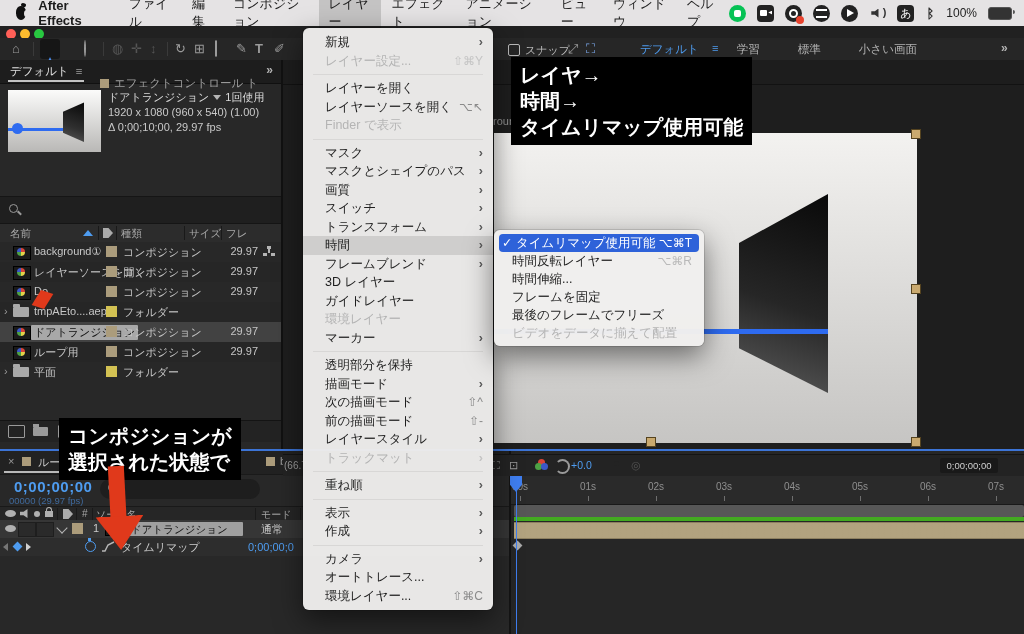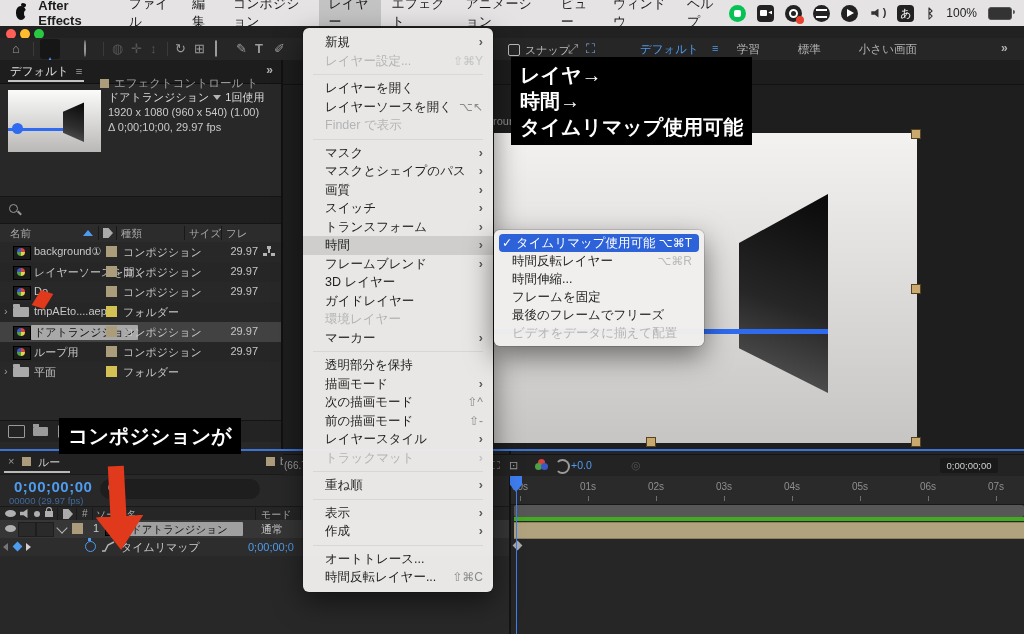--- a/index.html
+++ b/index.html
@@ -468,20 +468,21 @@
   </div>
 </div>
 
 <div class="anno" id="anno-top">
     <div>レイヤ→</div>
     <div>時間→</div>
     <div>タイムリマップ使用可能</div>
   </div>
 <div class="anno" id="anno-bottom">
     <div>コンポジションが</div>
+    <div>選択された状態で</div>
   </div>
 <div id="red-arrow">
   <div class="stem"></div>
   <div class="head"></div>
 </div>
 
 <div id="layer-menu">
     <div class="menu-item">
       <span class="mi-label">新規</span>
       <span class="mi-arrow"></span>
@@ -576,24 +577,28 @@
     <div class="menu-item">
       <span class="mi-label">表示</span>
       <span class="mi-arrow"></span>
     </div>
     <div class="menu-item">
       <span class="mi-label">作成</span>
       <span class="mi-arrow"></span>
     </div>
     <div class="menu-sep"></div>
     <div class="menu-item">
+      <span class="mi-label">カメラ</span>
+      <span class="mi-arrow"></span>
+    </div>
+    <div class="menu-item">
       <span class="mi-label">オートトレース...</span>
     </div>
     <div class="menu-item">
-      <span class="mi-label">時間反転レイヤー...</span>
+      <span class="mi-label">環境レイヤー...</span>
       <span class="mi-right">⇧⌘C</span>
     </div>
   </div>
 
 <div id="time-submenu">
     <div class="menu-item sel">
       <span class="mi-check">✓</span>
       <span class="mi-label">タイムリマップ使用可能</span>
       <span class="mi-right">⌥⌘T</span>
     </div>

